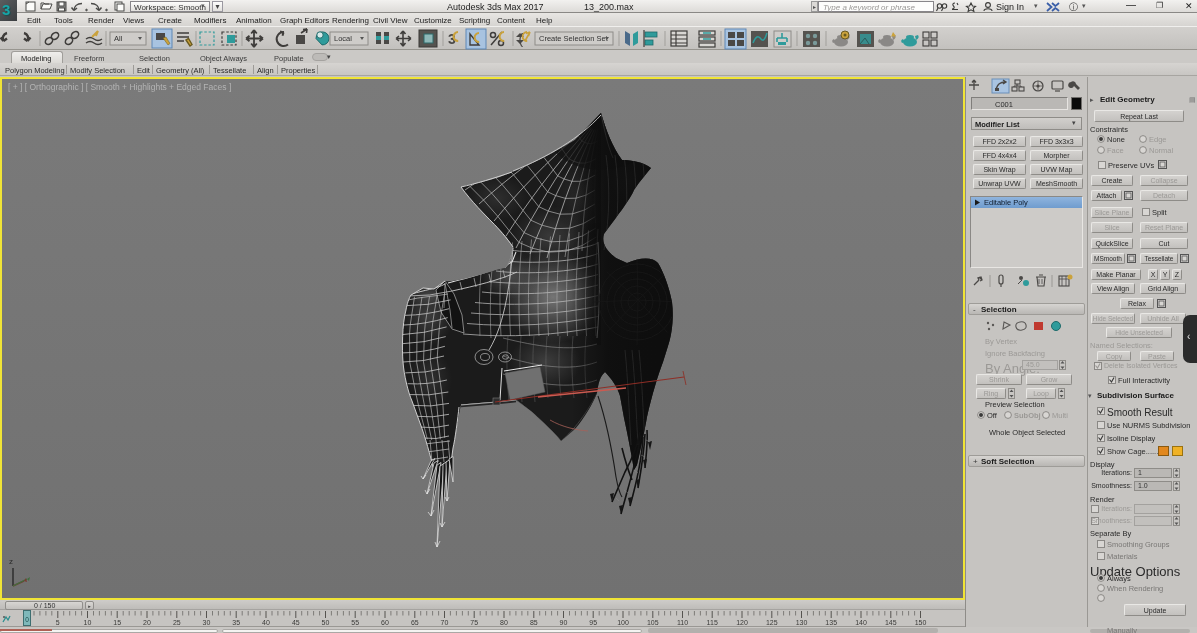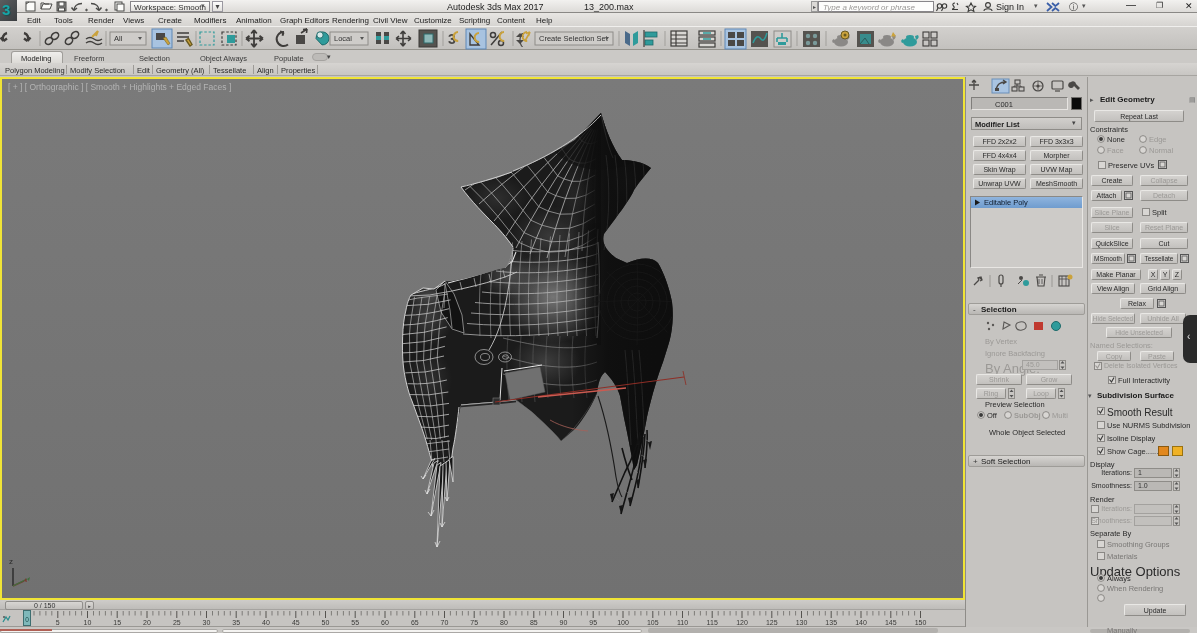--- a/index.html
+++ b/index.html
@@ -773,21 +773,21 @@
     <circle cx="4" cy="4" r="3.4" fill="#d8d6d3" stroke="#8a8885"></circle>
   </svg>
 <div class="txt" style="left:1014px;top:410.5px;font-size:7.5px;color:#9b9996;font-weight:bold;">SubObj</div>
 <svg class="abs" style="left:1042px;top:411px" width="8" height="8" viewBox="0 0 8 8">
     <circle cx="4" cy="4" r="3.4" fill="#d8d6d3" stroke="#8a8885"></circle>
   </svg>
 <div class="txt" style="left:1052px;top:410.5px;font-size:7.5px;color:#9b9996;">Multi</div>
 <div class="txt" style="left:989px;top:428px;font-size:7.5px;color:#2a2a2a;">Whole Object Selected</div>
 <div class="abs" style="left:968px;top:455px;width:117px;height:12px;background:linear-gradient(#d6d4d1,#b9b7b4);border:1px solid #9e9c98;border-radius:2px"></div>
 <div class="txt" style="left:973px;top:456.5px;font-size:8px;color:#3a3a3a">+</div>
-<div class="txt" style="left:981px;top:456.5px;font-size:8px;font-weight:normal;color:#1a1a1a">Soft Selection</div>
+<div class="txt" style="left:981px;top:456.5px;font-size:8px;font-weight:bold;color:#1a1a1a">Soft Selection</div>
 <div class="abs" style="left:1087px;top:77px;width:110px;height:550px;background:#c6c4c1;border-left:1px solid #9a9894"></div>
 <div class="txt" style="left:1090px;top:96px;font-size:7px;color:#555;">▸</div>
 <div class="txt" style="left:1100px;top:95px;font-size:8px;color:#1a1a1a;font-weight:bold;">Edit Geometry</div>
 <div class="txt" style="left:1189px;top:96px;font-size:7px;color:#777;">▤</div>
 <div class="abs" style="left:1094px;top:110px;width:90px;height:12px;background:linear-gradient(#d4d2cf,#c3c1be);border:1px solid;border-color:#e9e8e5 #8e8c88 #8e8c88 #e9e8e5;border-radius:2px;color:#2a2a2a;font-size:7px;text-align:center;line-height:11px;overflow:hidden">Repeat Last</div>
 <div class="txt" style="left:1090px;top:125px;font-size:7.5px;color:#2a2a2a;">Constraints</div>
 <svg class="abs" style="left:1097px;top:135px" width="8" height="8" viewBox="0 0 8 8">
     <circle cx="4" cy="4" r="3.4" fill="#d8d6d3" stroke="#8a8885"></circle>
     <circle cx="4" cy="4" r="2" fill="#3a3a3a"></circle>
   </svg>

